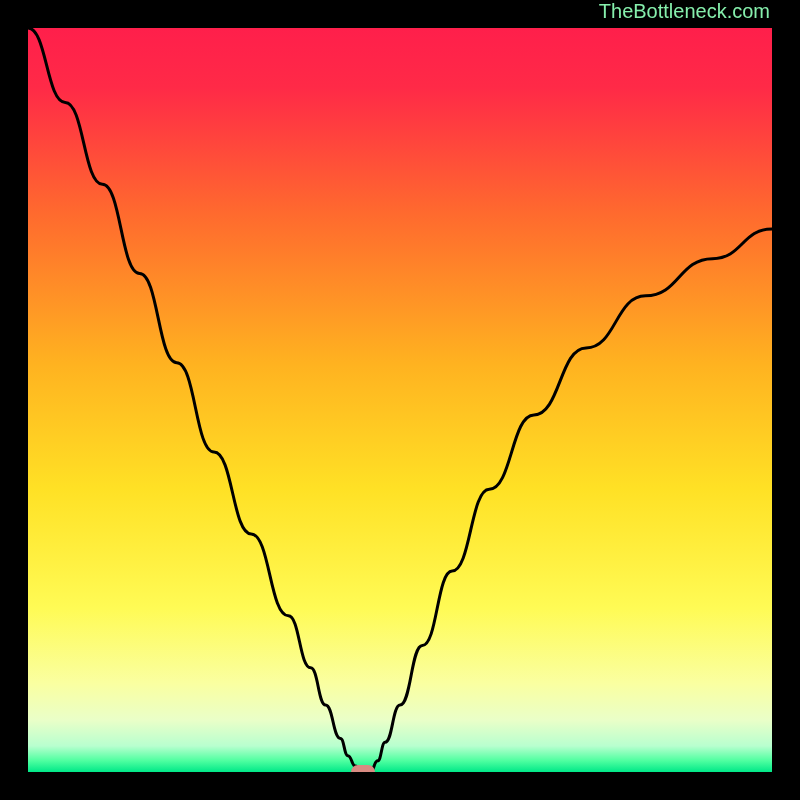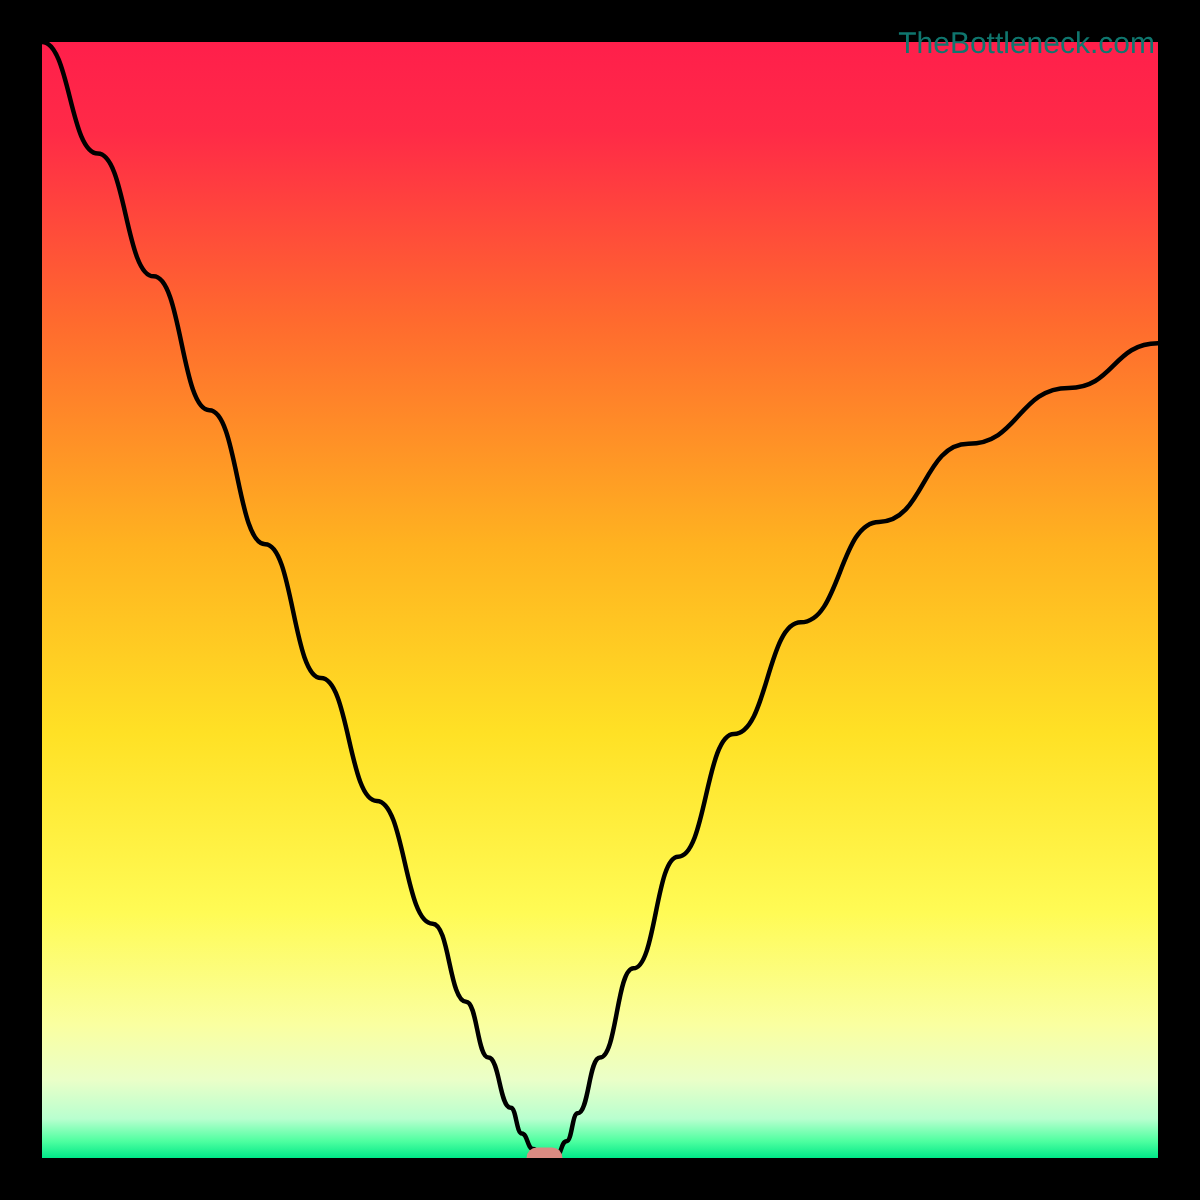--- a/index.html
+++ b/index.html
@@ -25,22 +25,22 @@
     overflow: hidden;
   }
   .gradient-fill {
     position: absolute;
     left: 0; top: 0; right: 0; bottom: 0;
     
   }
   .watermark {
     position: absolute;
     right: 30px;
-    top: 18px;
-    color: #0f766e;
+    top: 0;
+    color: #86efac;
     font: 20px Arial, Helvetica, sans-serif;
   }
   svg.curve {
     position: absolute;
     left: 0; top: 0;
     width: 100%; height: 100%;
     overflow: visible;
   }
   .marker {
     position: absolute;

